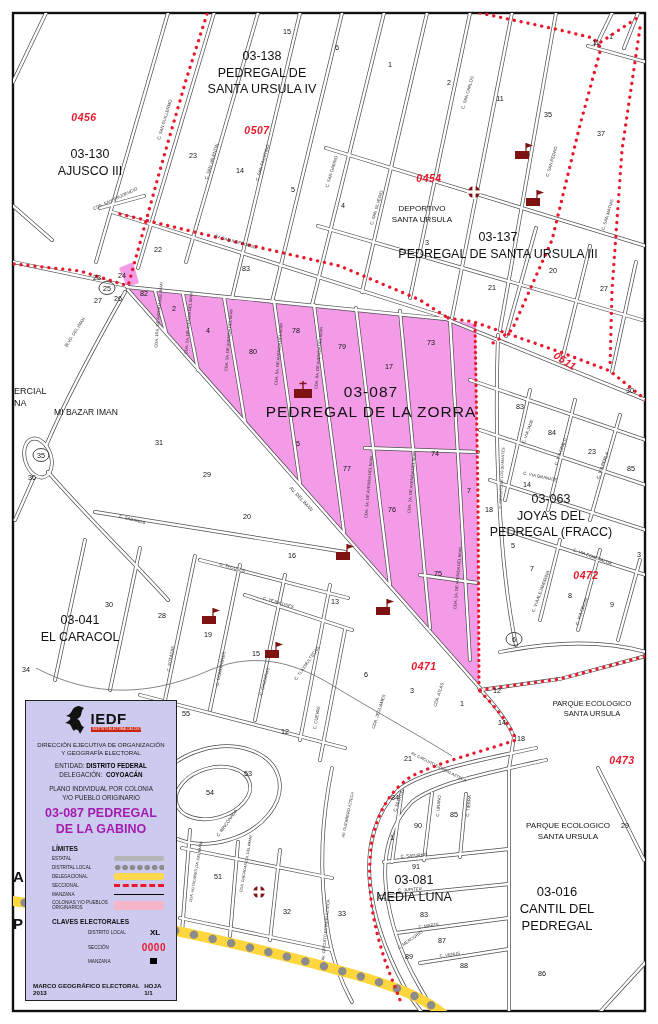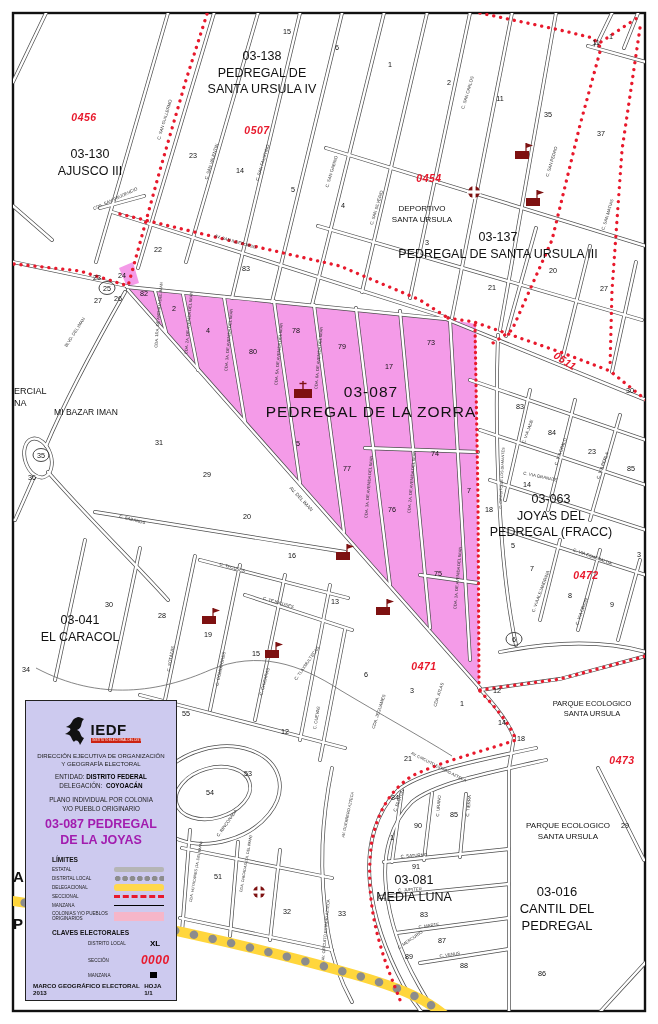--- a/index.html
+++ b/index.html
@@ -11,21 +11,21 @@
   use.inner{stroke:#ffffff;stroke-width:2.4;fill:none;stroke-linecap:round;}
   .thinline{stroke:#666;stroke-width:.8;fill:none;}
   .dots{stroke:#E8192C;stroke-width:3.3;fill:none;stroke-linecap:round;stroke-dasharray:0.1 6.9;}
   .dots-dense{stroke:#E8192C;stroke-width:3.3;fill:none;stroke-linecap:round;stroke-dasharray:0.1 5.4;}
   .yellowband{stroke:#FFD63C;stroke-width:10;fill:none;}
   .graydots{stroke:#8C8C8C;stroke-width:8.4;fill:none;stroke-linecap:round;stroke-dasharray:0.1 19;}
   .pink{fill:#F49BE8;}
   
   .legend{position:absolute;left:25px;top:700px;width:152px;height:301px;background:#CDCAEF;
           border:1.6px solid #222;box-sizing:border-box;}
-  .logo-row{display:flex;align-items:center;justify-content:center;margin-top:15px;gap:3px;}
+  .logo-row{display:flex;align-items:center;justify-content:center;margin-top:4px;gap:3px;}
   .logo-name{font-size:15px;font-weight:bold;color:#111;letter-spacing:.5px;line-height:1;}
   .logo-tag{font-size:3px;color:#c21;background:#c21;color:#fff;padding:1px 2px;margin-top:1px;
             line-height:1;white-space:nowrap;overflow:hidden;max-width:46px;}
   .org{font-size:6.1px;text-align:center;color:#222;line-height:1.35;margin-top:4px;}
   .ent{font-size:6.3px;text-align:center;color:#222;line-height:1.4;margin-top:5px;}
   .ent b{color:#000;}
   .plano{font-size:6.3px;text-align:center;color:#222;line-height:1.35;margin-top:5px;}
   .coltitle{font-size:12.5px;font-weight:bold;text-align:center;color:#a21caf;line-height:1.25;margin-top:4px;}
   .sect-title{font-size:6.6px;font-weight:bold;color:#111;margin:8px 0 3px 26px;}
   .lrow{display:flex;align-items:center;margin:0 10px 2.5px 26px;min-height:6px;}
@@ -34,21 +34,21 @@
   .sw-estatal{height:5px;background:#B5B5B5;border-radius:2px;}
   .sw-distrital{height:7px;background-image:radial-gradient(circle at 3.5px 3.5px,#8C8C8C 2.7px,transparent 2.9px);
                 background-size:7.4px 7px;background-repeat:repeat-x;}
   .sw-deleg{height:7px;background:#FFD84D;border-radius:3px;}
   .sw-secc{height:0;border-top:3px dashed #E8192C;}
   .sw-manzana{height:0;border-top:1.8px solid #000;}
   .sw-colonias{height:9px;background:#F6B6C9;}
   .crow{display:flex;align-items:center;margin:0 10px 5px 26px;padding-left:36px;}
   .crow .lab{font-size:4.6px;color:#222;width:62px;}
   .val-bold{font-size:8px;font-weight:bold;color:#000;}
-  .val-red{font-size:12px;font-weight:bold;font-style:italic;color:#E8192C;letter-spacing:.5px;margin-left:32px;}
+  .val-red{font-size:10px;font-weight:bold;color:#E8192C;letter-spacing:.5px;margin-left:32px;}
   .val-tiny{font-size:4px;font-weight:bold;color:#000;background:#000;line-height:1;padding:1px 1.5px;}
   .legend-footer{position:absolute;left:0;right:0;bottom:4px;display:flex;justify-content:space-between;
                  padding:0 7px;font-size:6.2px;font-weight:bold;color:#111;}
 </style>
 </head>
 <body>
 
 <div class="stage">
 <svg id="mapsvg" width="658" height="1024" viewBox="0 0 658 1024">
   <defs>
@@ -436,21 +436,21 @@
   <div class="ent">
     <div><span>ENTIDAD:</span> <b>DISTRITO FEDERAL</b></div>
     <div><span>DELEGACIÓN:</span>&nbsp; <b>COYOACÁN</b></div>
   </div>
   <div class="plano">
     <div>PLANO INDIVIDUAL POR COLONIA</div>
     <div>Y/O PUEBLO ORIGINARIO</div>
   </div>
   <div class="coltitle">
     <div>03-087  PEDREGAL</div>
-    <div>DE LA JOYAS</div>
+    <div>DE LA GABINO</div>
   </div>
   <div class="sect-title">LÍMITES</div>
   <div class="lrow">
     <span class="lab">ESTATAL</span>
     <span class="sw sw-estatal"></span>
   </div>
   <div class="lrow">
     <span class="lab">DISTRITAL LOCAL</span>
     <span class="sw sw-distrital"></span>
   </div>

